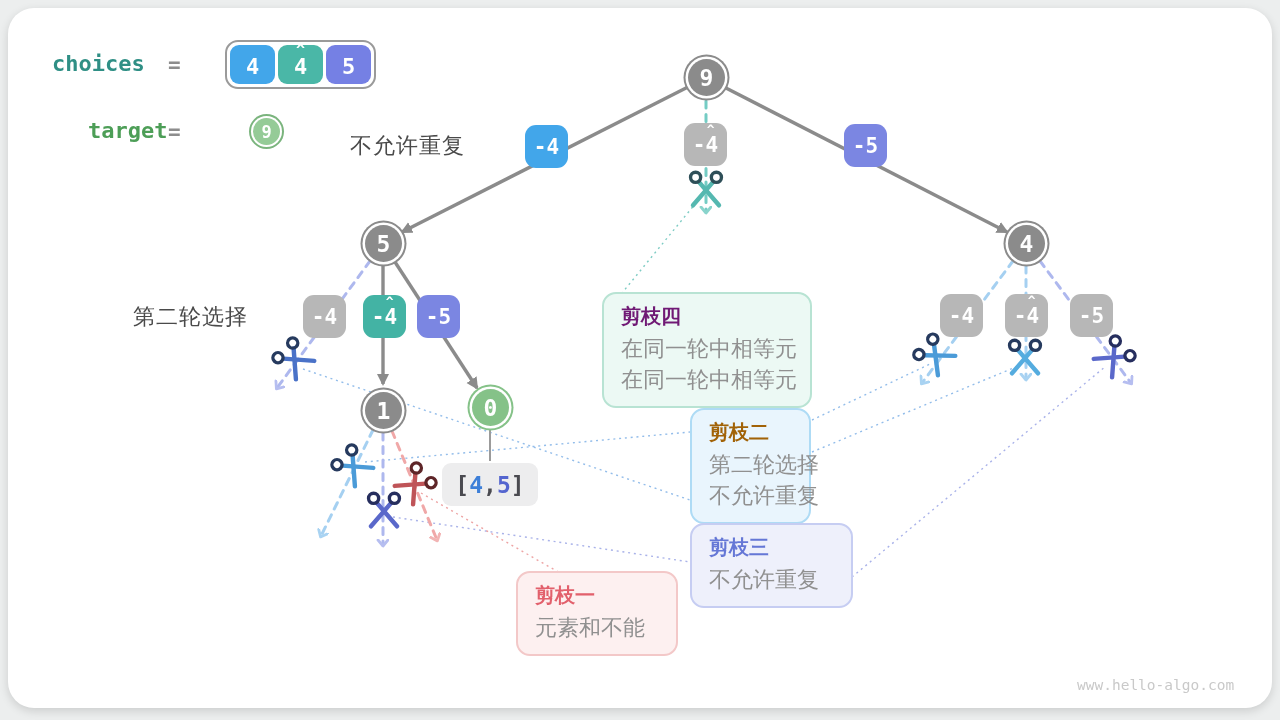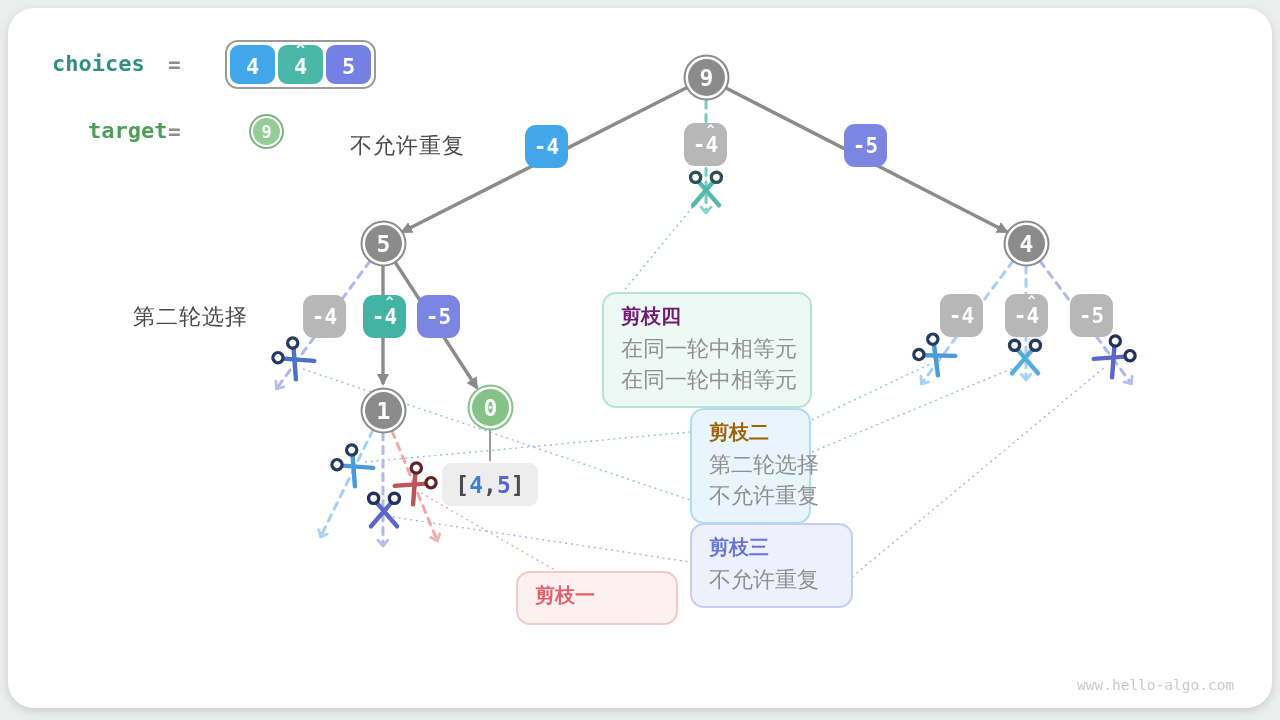--- a/index.html
+++ b/index.html
@@ -308,17 +308,18 @@
     <div class="line">不允许重复</div>
   </div>
 
   <div class="callout co-prune3">
     <div class="title">剪枝三</div>
     <div class="line">不允许重复</div>
   </div>
 
   <div class="callout co-prune1">
     <div class="title">剪枝一</div>
+    <div class="line">元素和不能</div>
   </div>
 
   <span class="watermark">www.hello-algo.com</span>
 
 </div>
 
 </body></html>

